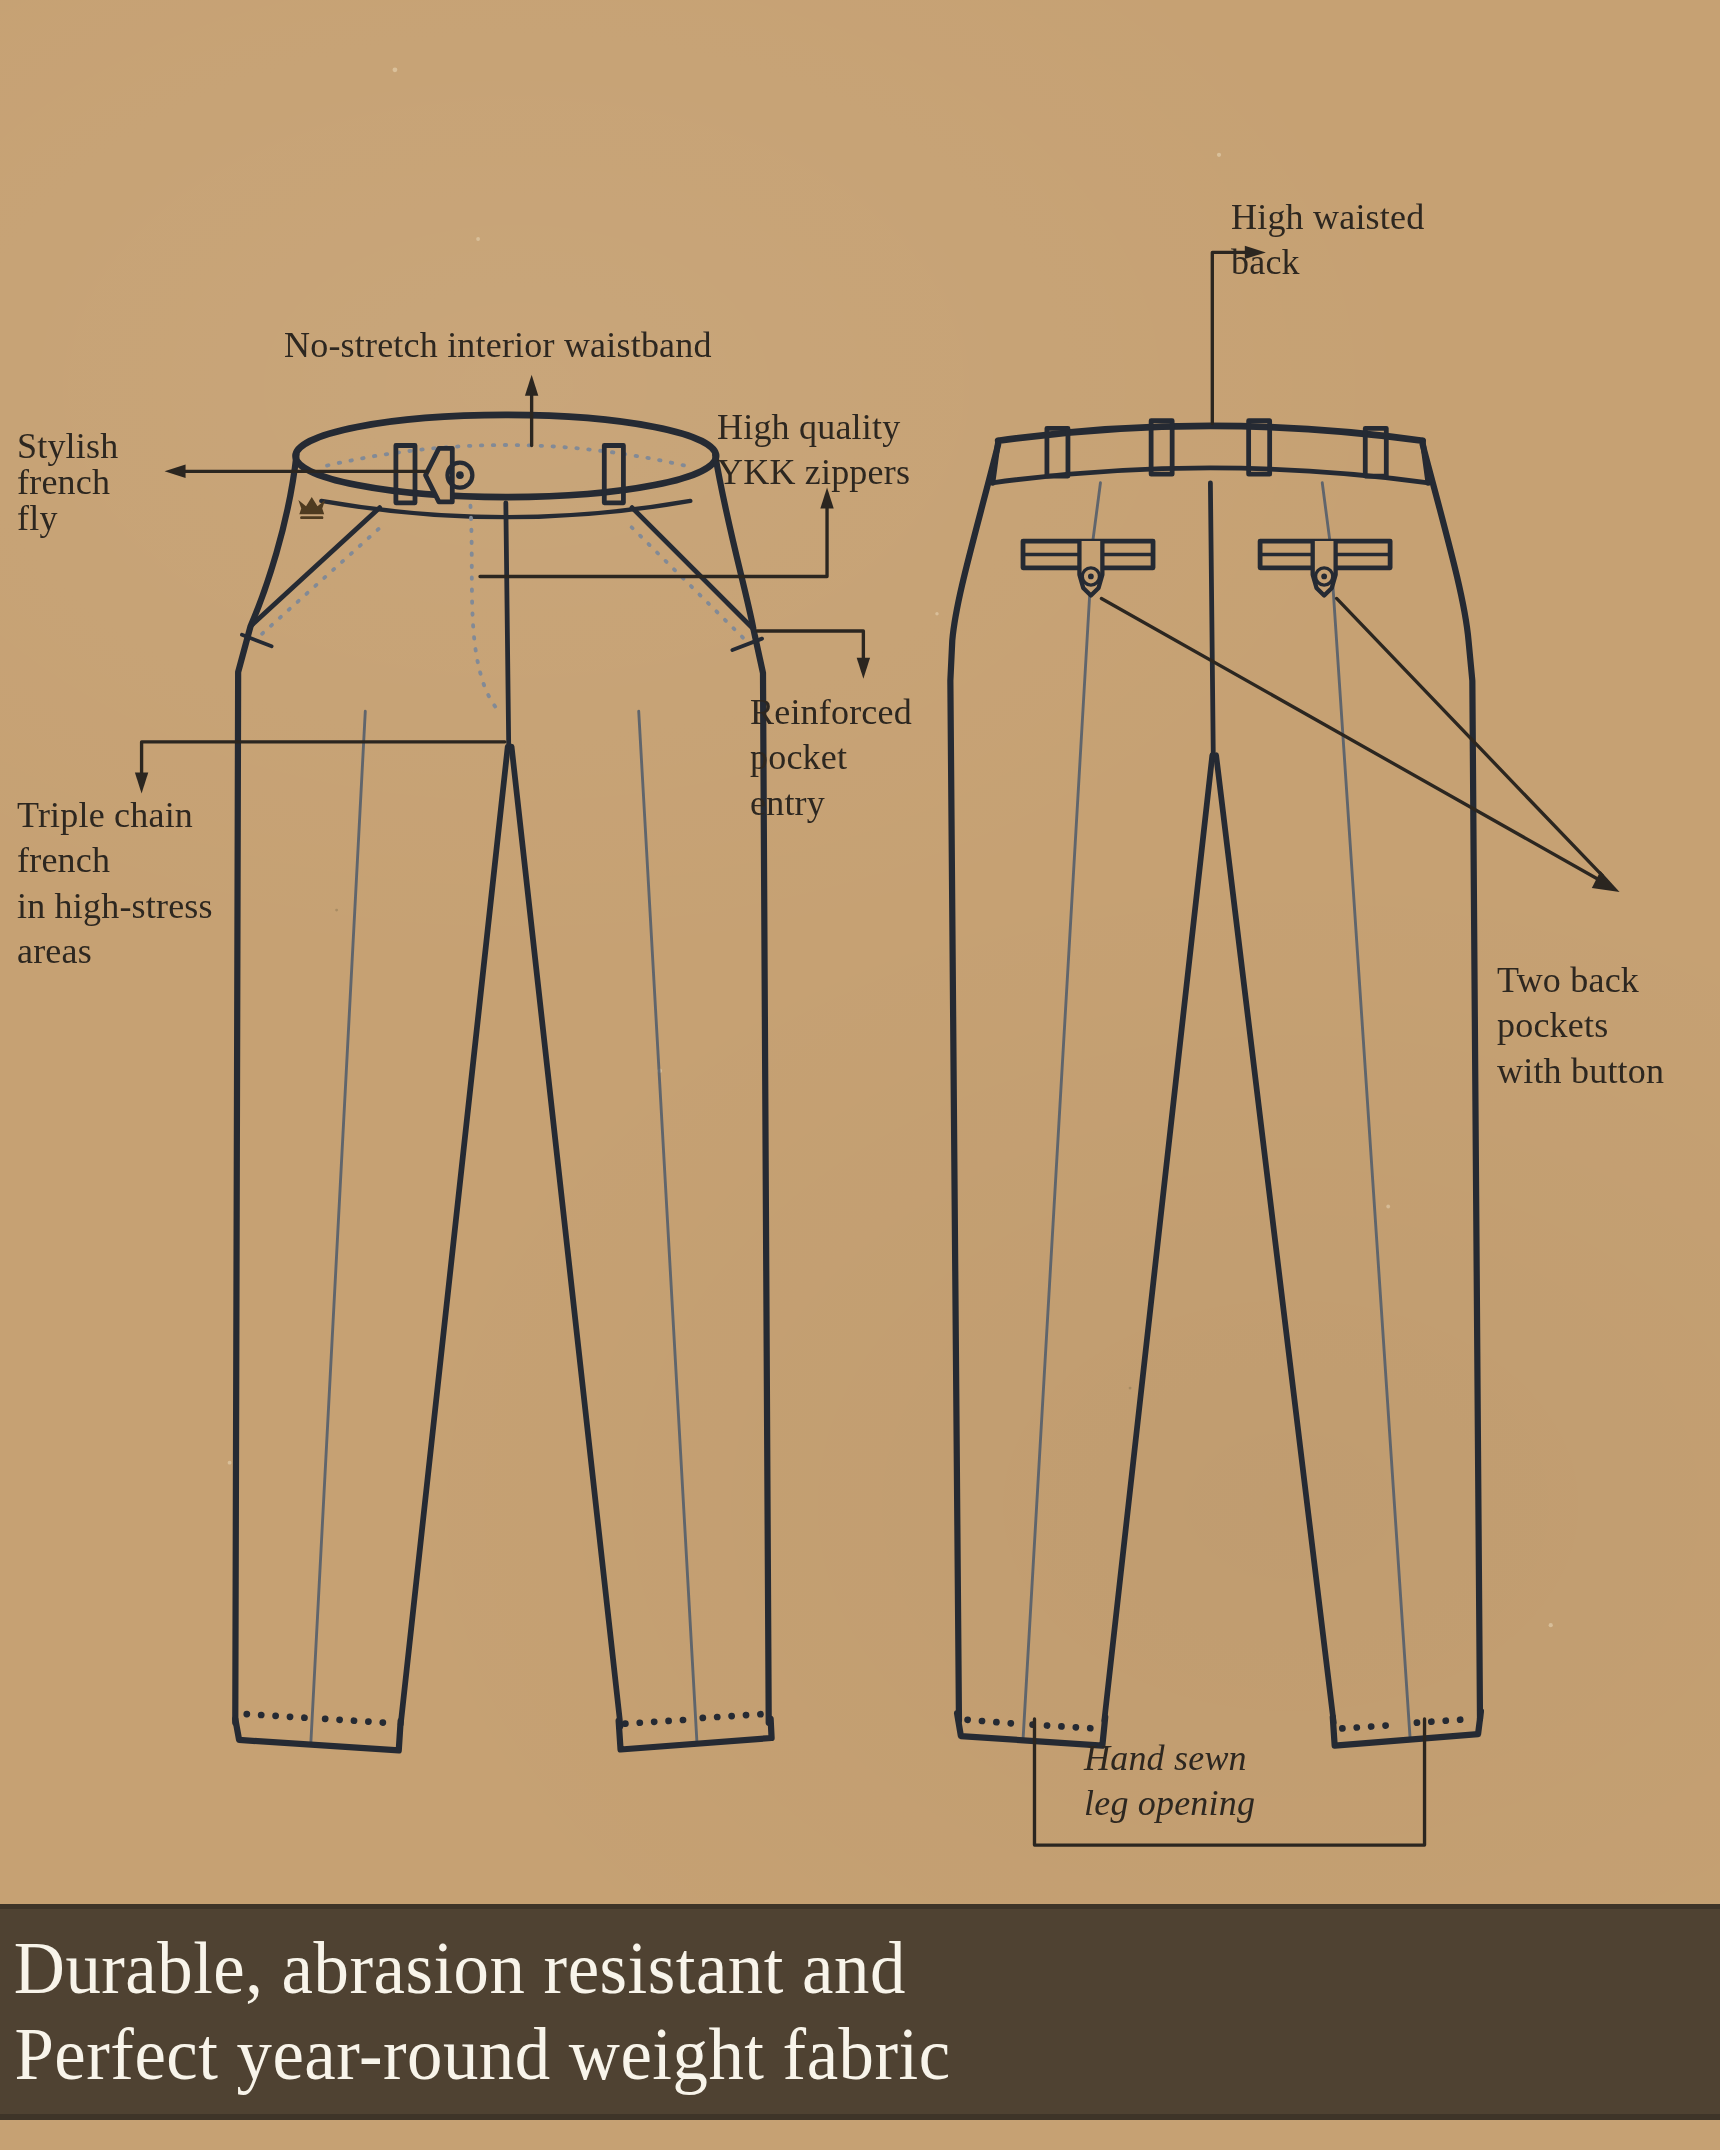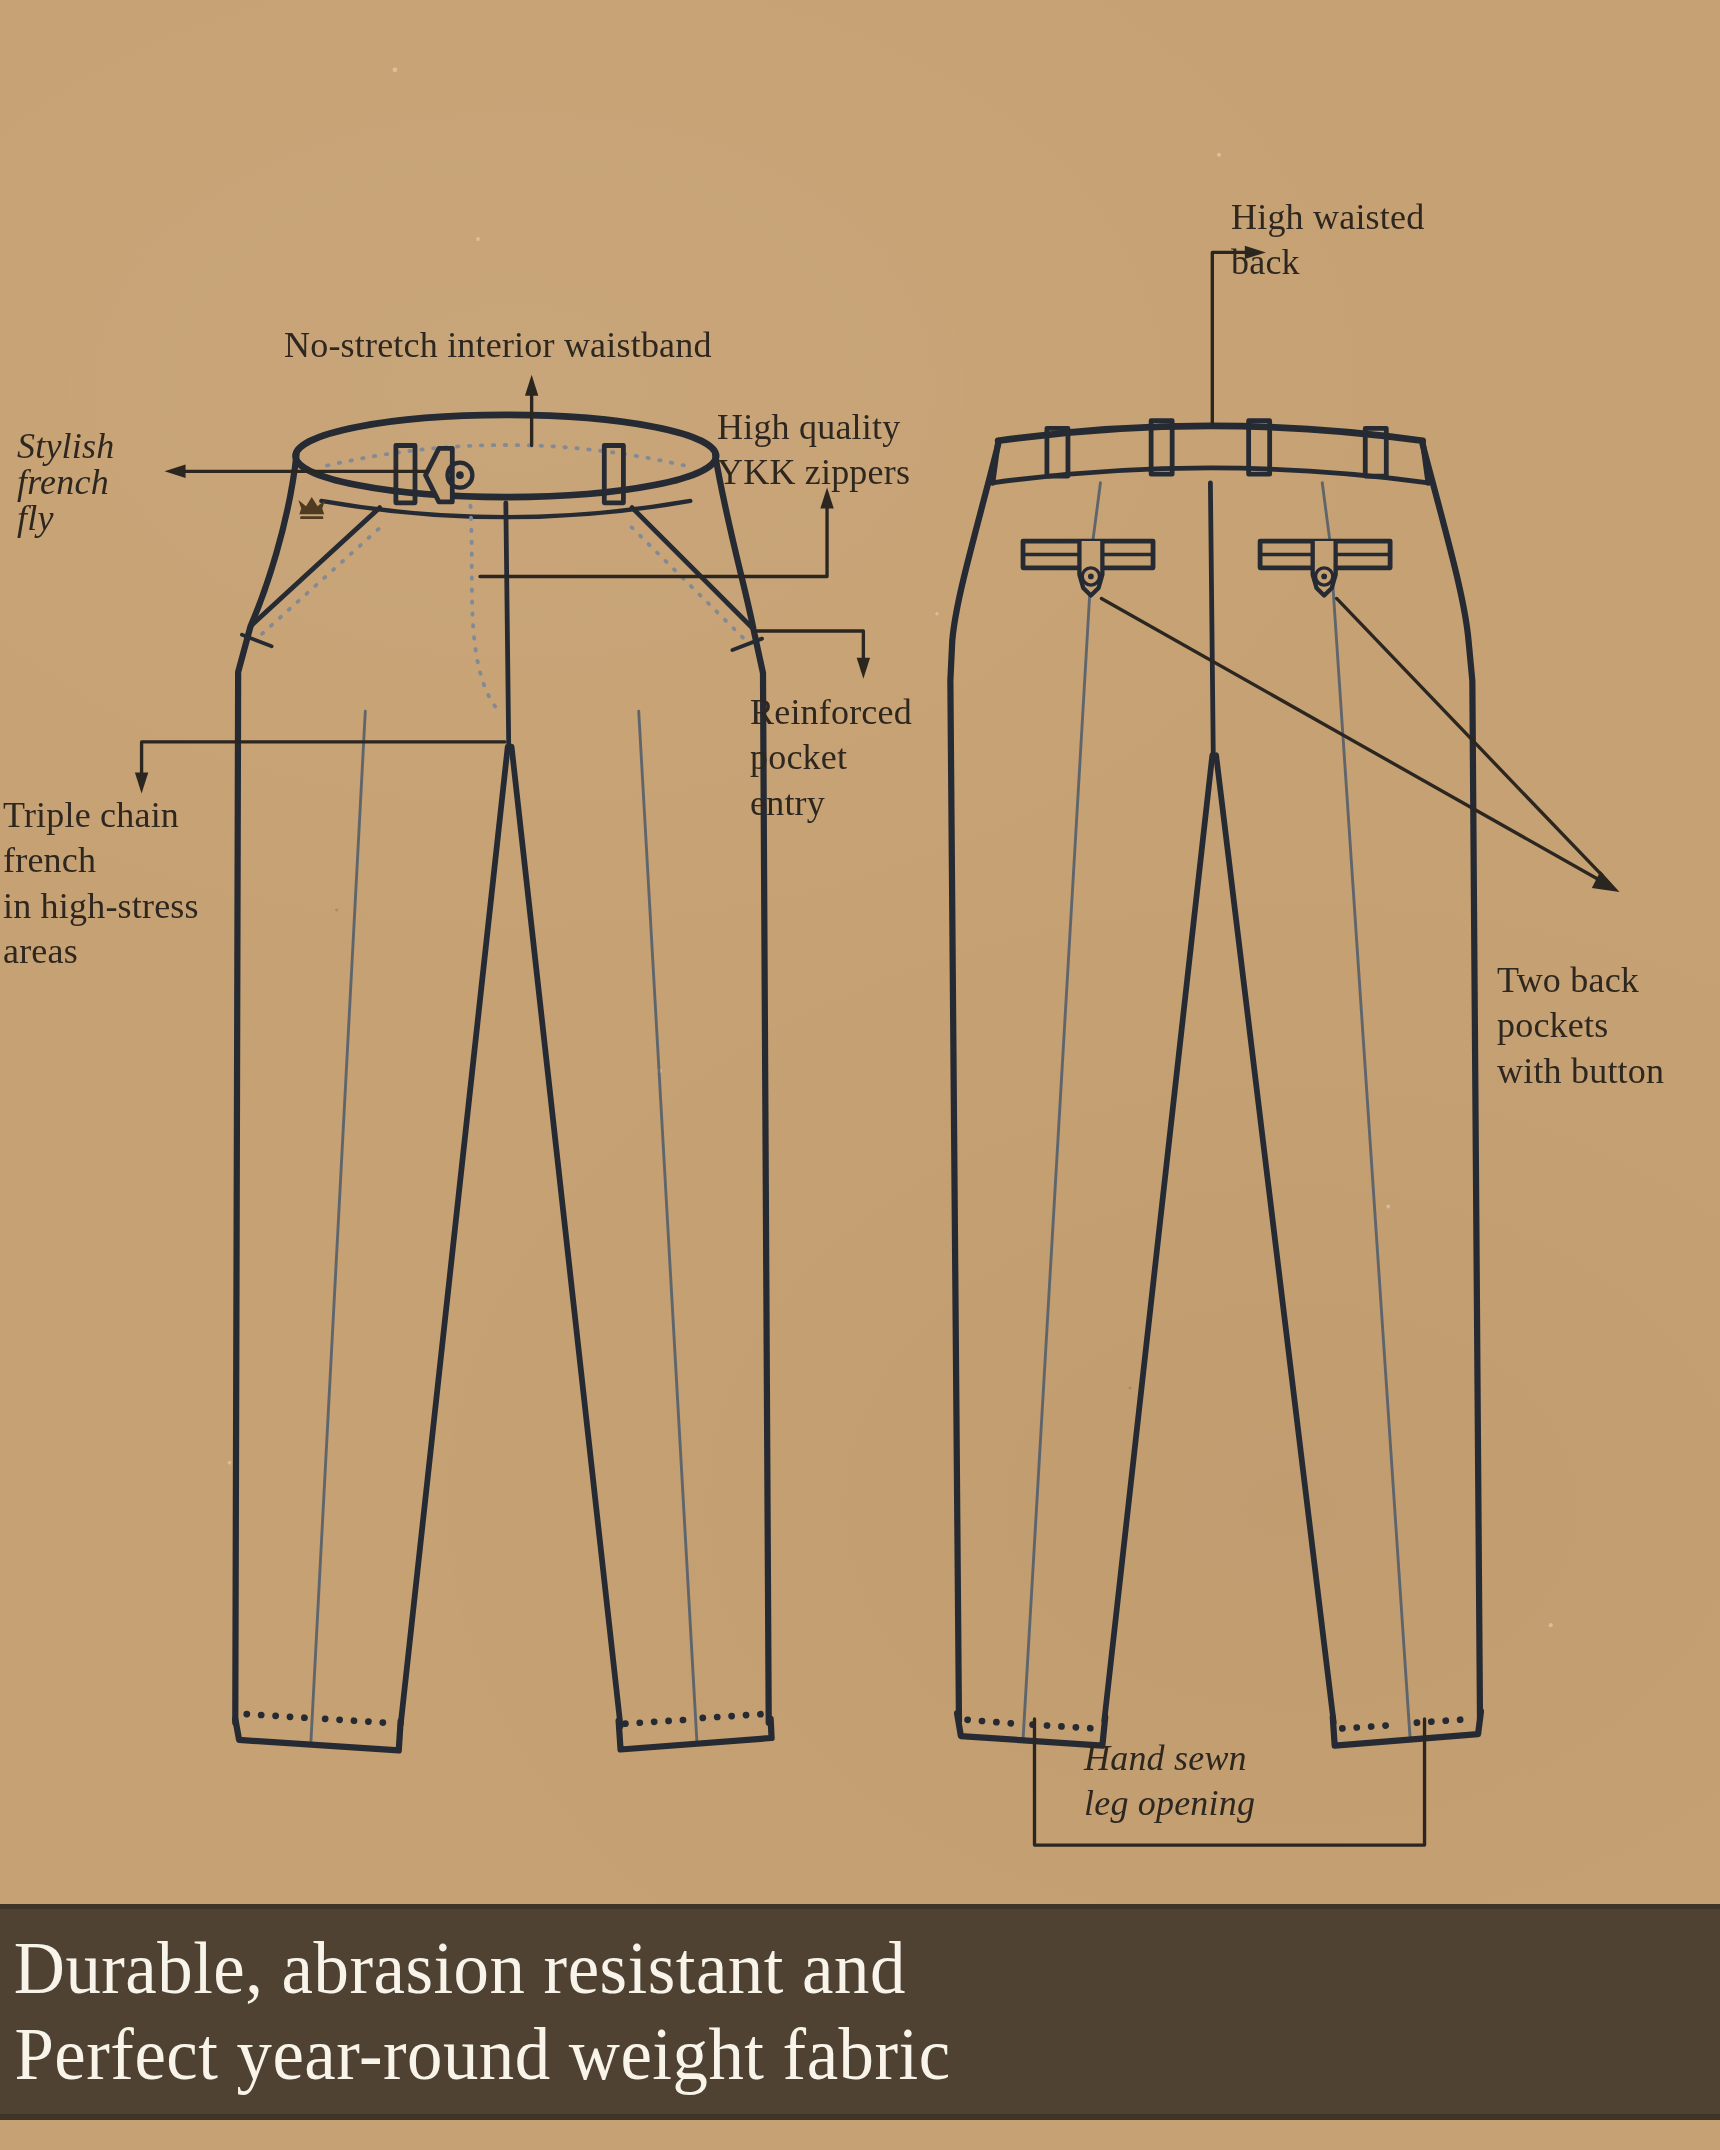--- a/index.html
+++ b/index.html
@@ -176,38 +176,38 @@
       <polygon class="ah" points="1694,933 1665,929 1674,911"></polygon>
 
       <path class="call" stroke-width="3.5" d="M1082,1798 L1082,1930 L1490,1930 L1490,1798"></path>
     </g>
   </svg>
 
   <div class="label" style="left:284px;top:323px;width:577px;">
     <div class="ln">No-stretch interior waistband</div>
   </div>
 
-  <div class="label tight" style="left:17px;top:428px;width:164px;font-style:italic;">
+  <div class="label tight" style="left:17px;top:428px;width:164px;">
     <div class="ln">Stylish</div>
     <div class="ln">french</div>
     <div class="ln">fly</div>
   </div>
 
   <div class="label" style="left:717px;top:405px;width:296px;">
     <div class="ln">High quality</div>
     <div class="ln">YKK zippers</div>
   </div>
 
   <div class="label" style="left:750px;top:690px;width:235px;">
     <div class="ln">Reinforced</div>
     <div class="ln">pocket</div>
     <div class="ln">entry</div>
   </div>
 
-  <div class="label" style="left:3px;top:793px;width:237px;">
+  <div class="label" style="left:17px;top:793px;width:237px;">
     <div class="ln">Triple chain</div>
     <div class="ln">french</div>
     <div class="ln">in high-stress</div>
     <div class="ln">areas</div>
   </div>
 
   <div class="label" style="left:1231px;top:195px;width:237px;">
     <div class="ln">High waisted</div>
     <div class="ln">back</div>
   </div>

